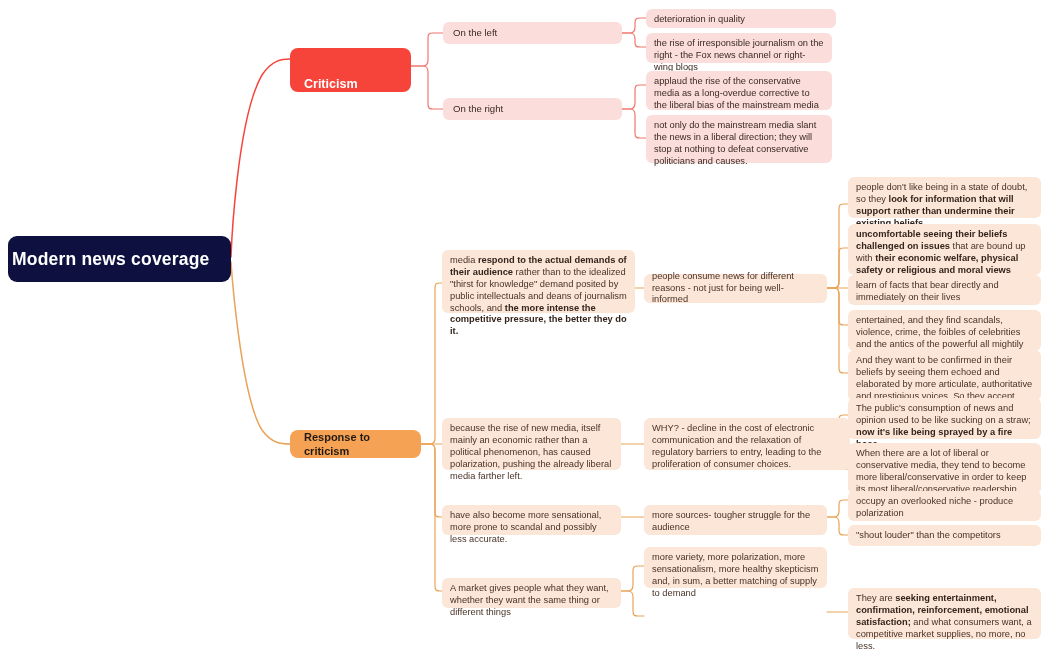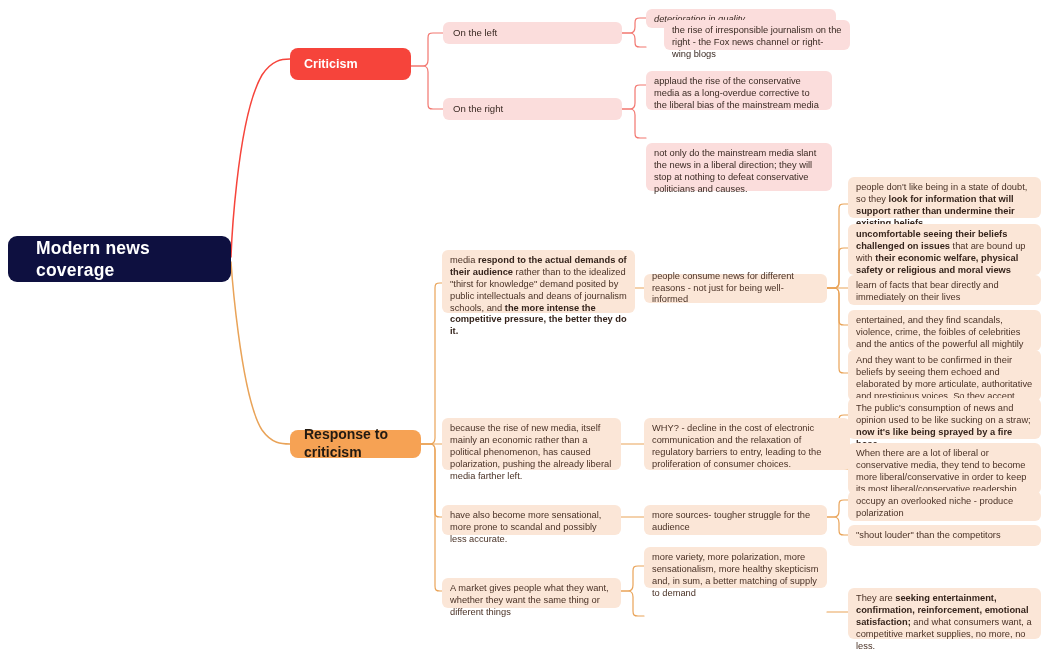--- a/index.html
+++ b/index.html
@@ -16,32 +16,32 @@
     border-radius:7px;
     line-height:1.28;
     -webkit-font-smoothing:antialiased;
   }
   .node .txt{display:block;}
 
   
   .n-root{
     background:#0E1040;color:#ffffff;border-radius:9px;
     font-size:17.5px;font-weight:700;letter-spacing:.2px;
-    display:flex;align-items:center;padding:0 28px;
+    display:flex;align-items:center;padding:0 4px;
   }
 
   
   .n-b1-red{
     background:#F6443B;color:#ffffff;
     font-size:12.5px;font-weight:700;
     display:flex;align-items:center;padding:0 14px;border-radius:8px;
   }
   .n-b1-orange{
     background:#F6A254;color:#221a12;
-    font-size:14px;font-weight:700;
+    font-size:11px;font-weight:700;
     display:flex;align-items:center;padding:0 14px;border-radius:8px;
   }
 
   
   .n-pink{
     background:#FBDDDC;color:#3a2a23;
     font-size:9.3px;padding:5px 8px;border-radius:6px;
   }
   .n-pink.mid{display:flex;align-items:center;padding:4px 10px;font-size:9.6px;}
 
@@ -98,45 +98,45 @@
       <path d="M621,591 L628,591 C632,591 633,589 633,585 L633,571 C633,567 634,566 638,566 L644,566" stroke="#E9A358" stroke-width="1.2"></path>
       <path d="M621,591 L628,591 C632,591 633,593 633,597 L633,611 C633,615 634,616 638,616 L644,616" stroke="#E9A358" stroke-width="1.2"></path>
       <path d="M827,612 L838,612 L848,612" stroke="#E9A358" stroke-width="1.2"></path>
     </g>
   </svg>
 
   <div class="node n-root" style="left:8px;top:236px;width:223px;height:46px;">
     <span class="txt">Modern news coverage</span>
   </div>
 
-  <div class="node n-b1-red" style="left:290px;top:48px;width:121px;height:32px;">
+  <div class="node n-b1-red" style="left:290px;top:48px;width:121px;height:44px;align-items:flex-end;">
     <span class="txt">Criticism</span>
   </div>
 
   <div class="node n-pink mid" style="left:443px;top:22px;width:179px;height:22px;">
     <span class="txt">On the left</span>
   </div>
 
   <div class="node n-pink mid" style="left:443px;top:98px;width:179px;height:22px;">
     <span class="txt">On the right</span>
   </div>
 
-  <div class="node n-pink" style="left:646px;top:9px;width:190px;height:19px;font-style:italic;">
+  <div class="node n-pink" style="left:646px;top:9px;width:190px;height:19px;">
     <span class="txt">deterioration in quality</span>
   </div>
 
-  <div class="node n-pink" style="left:646px;top:20px;width:186px;height:30px;margin-left:18px;">
+  <div class="node n-pink" style="left:646px;top:33px;width:186px;height:30px;">
     <span class="txt">the rise of irresponsible journalism on the right - the Fox news channel or right-wing blogs</span>
   </div>
 
   <div class="node n-pink" style="left:646px;top:71px;width:186px;height:39px;">
     <span class="txt">applaud the rise of the conservative media as a long-overdue corrective to the liberal bias of the mainstream media</span>
   </div>
 
-  <div class="node n-pink" style="left:646px;top:115px;width:186px;height:48px;margin-top:28px;">
+  <div class="node n-pink" style="left:646px;top:115px;width:186px;height:48px;">
     <span class="txt"> not only do the mainstream media slant the news in a liberal direction; they will stop at nothing to defeat conservative politicians and causes.</span>
   </div>
 
   <div class="node n-b1-orange" style="left:290px;top:430px;width:131px;height:28px;">
     <span class="txt">Response to criticism</span>
   </div>
 
   <div class="node n-cream" style="left:442px;top:250px;width:193px;height:63px;">
     <span class="txt">media <b>respond to the actual demands of their audience</b> rather than to the idealized "thirst for knowledge" demand posited by public intellectuals and deans of journalism schools, and <b>the more intense the competitive pressure, the better they do it.</b></span>
   </div>

